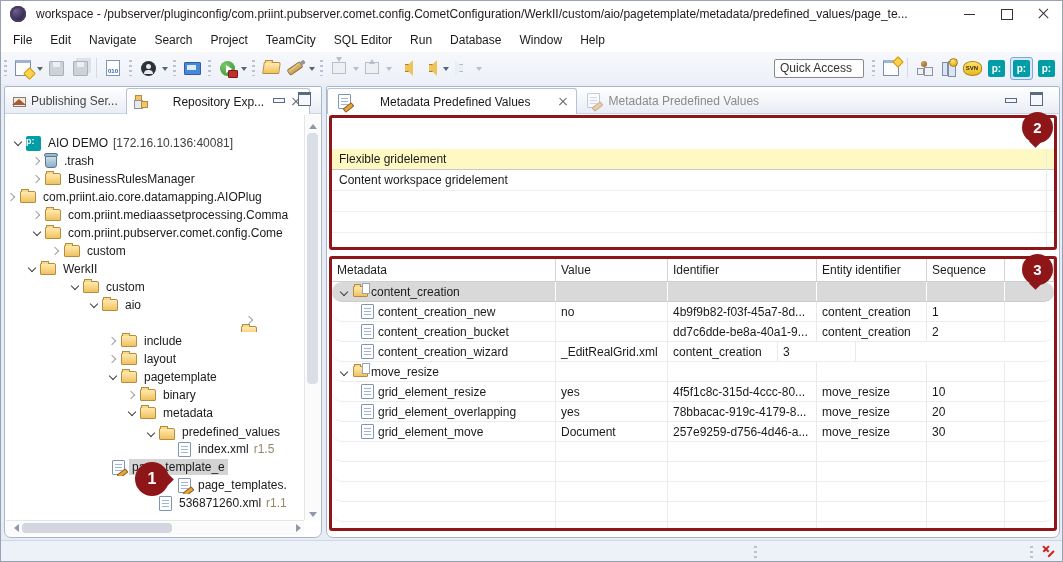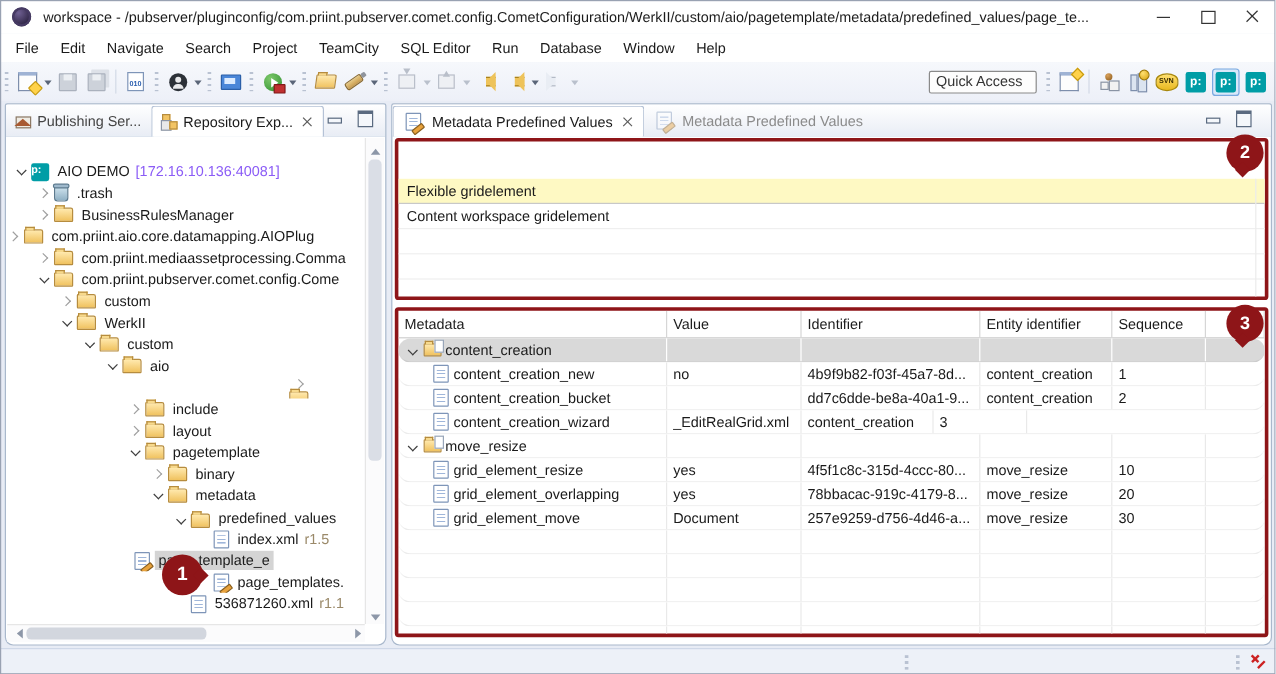--- a/index.html
+++ b/index.html
@@ -84,21 +84,21 @@
   
   .main{position:absolute;left:0;top:84px;width:100%;height:456px;background:#e8ecf5;}
 
   .view{position:absolute;background:#fff;border:1px solid #a9b8cc;border-radius:2px 2px 7px 7px;}
   .leftview{left:4px;top:2px;width:318px;height:452px;box-sizing:border-box;}
   .editorview{left:326px;top:2px;width:734px;height:452px;box-sizing:border-box;}
 
   .tabbar{position:absolute;left:0;top:0;right:0;height:26px;background:linear-gradient(#ffffff,#e9edf5);
           border-bottom:1px solid #c9d4e4;border-radius:2px 2px 0 0;display:flex;align-items:flex-end;}
   .vtab{height:25px;display:flex;align-items:center;padding:0 8px;color:#444;white-space:nowrap;}
-  .vtab.active{background:#fff;border:1px solid #b5c2d6;border-bottom:none;border-radius:3px 3px 0 0;color:#1a1a1a;margin-bottom:-1px;height:26px;box-sizing:border-box;}
+  .vtab.active{background:#fff;border:1px solid #b5c2d6;border-bottom:none;border-radius:3px 3px 0 0;color:#1a1a1a;margin-bottom:-1px;height:26px;box-sizing:border-box;gap:20px;}
   .vtab .tlabel{margin-left:5px;}
   .vtab.inactive-ed{color:#8b8b8b;}
   .tclose{margin-left:7px;color:#555;position:relative;width:10px;height:10px;}
   .tclose::before,.tclose::after{content:"";position:absolute;left:0;top:4px;width:10px;height:1.3px;background:#5a5a5a;}
   .tclose::before{transform:rotate(45deg);} .tclose::after{transform:rotate(-45deg);}
   .minmax{position:absolute;top:5px;display:flex;gap:13px;}
   .bm-min::before{content:"";display:block;width:10px;height:3px;border:1px solid #5a6a80;background:#f4f7fb;margin-top:6px;}
   .bm-max::before{content:"";display:block;width:11px;height:10px;border:1px solid #5a6a80;border-top:3px solid #5a6a80;background:#f4f7fb;}
 
   
@@ -114,21 +114,21 @@
   .i-folder::before{content:"";position:absolute;top:-3px;left:0;width:6px;height:2px;background:#f7d98c;border:1px solid #b68c3e;border-bottom:none;}
   .i-file{width:11px;height:13px;background:#fff;border:1px solid #7e95b8;border-radius:1px;}
   .i-file::before{content:"";position:absolute;left:2px;top:3px;width:7px;height:7px;
        background:repeating-linear-gradient(180deg,#9fb6da 0 1px,transparent 1px 3px);}
   .pedit::after{content:"";position:absolute;right:-4px;bottom:-2px;width:9px;height:3px;background:#e8a23c;border:1px solid #8a5f1e;transform:rotate(-38deg);border-radius:1px;}
   .i-trash{width:10px;height:11px;background:linear-gradient(#cfe3ee,#8fb0c4);border:1px solid #5c7a8e;border-radius:1px 1px 3px 3px;}
   .i-trash::before{content:"";position:absolute;top:-3px;left:-2px;width:12px;height:2px;background:#9fb9cc;border:1px solid #5c7a8e;border-radius:2px;}
   .lwrap{display:flex;align-items:center;height:16px;padding:0 3px;}
   .selw{background:#d4d4d4;}
   .sfx{margin-left:5px;}
-  .addr{color:#8b5cf6;} .rev{color:#9a8969;}
+  .addr{color:#404040;} .rev{color:#9a8969;}
   .i-home{width:11px;height:8px;background:#efece4;border:1px solid #8a7a68;margin-top:3px;}
   .i-home::before{content:"";position:absolute;left:-2px;top:-6px;border:7px solid transparent;border-bottom:6px solid #a85a32;}
   .i-repo{width:13px;height:13px;}
   .i-repo::before{content:"";position:absolute;left:0;top:0;width:5px;height:5px;background:#f2c464;border:1px solid #b68c3e;}
   .i-repo::after{content:"";position:absolute;left:6px;top:6px;width:5px;height:5px;background:#f2c464;border:1px solid #b68c3e;box-shadow:-6px 0 0 #e8e8e8,-6px 0 0 1px #8a94a4;}
 
   
   .vscroll{position:absolute;right:1px;top:28px;bottom:17px;width:15px;background:#fbfbfc;border-left:1px solid #e6e6e6;}
   .sar{position:absolute;left:0;width:15px;height:14px;}
   .sar-up{top:0;} .sar-dn{bottom:0;}
@@ -359,21 +359,21 @@
             <span class="tl">com.priint.pubserver.comet.config.Come</span>
           </span>
         </div>
         <div class="trow" style="padding-left: 44px;">
           <span class="cv cv-closed"></span>
           <span class="nicon i-folder"></span>
           <span class="lwrap">
             <span class="tl">custom</span>
           </span>
         </div>
-        <div class="trow" style="padding-left: 44px;">
+        <div class="trow" style="padding-left: 20px;">
           <span class="cv "></span>
           <span class="nicon i-folder"></span>
           <span class="lwrap">
             <span class="tl">WerkII</span>
           </span>
         </div>
         <div class="trow" style="padding-left: 63px;">
           <span class="cv "></span>
           <span class="nicon i-folder"></span>
           <span class="lwrap">

